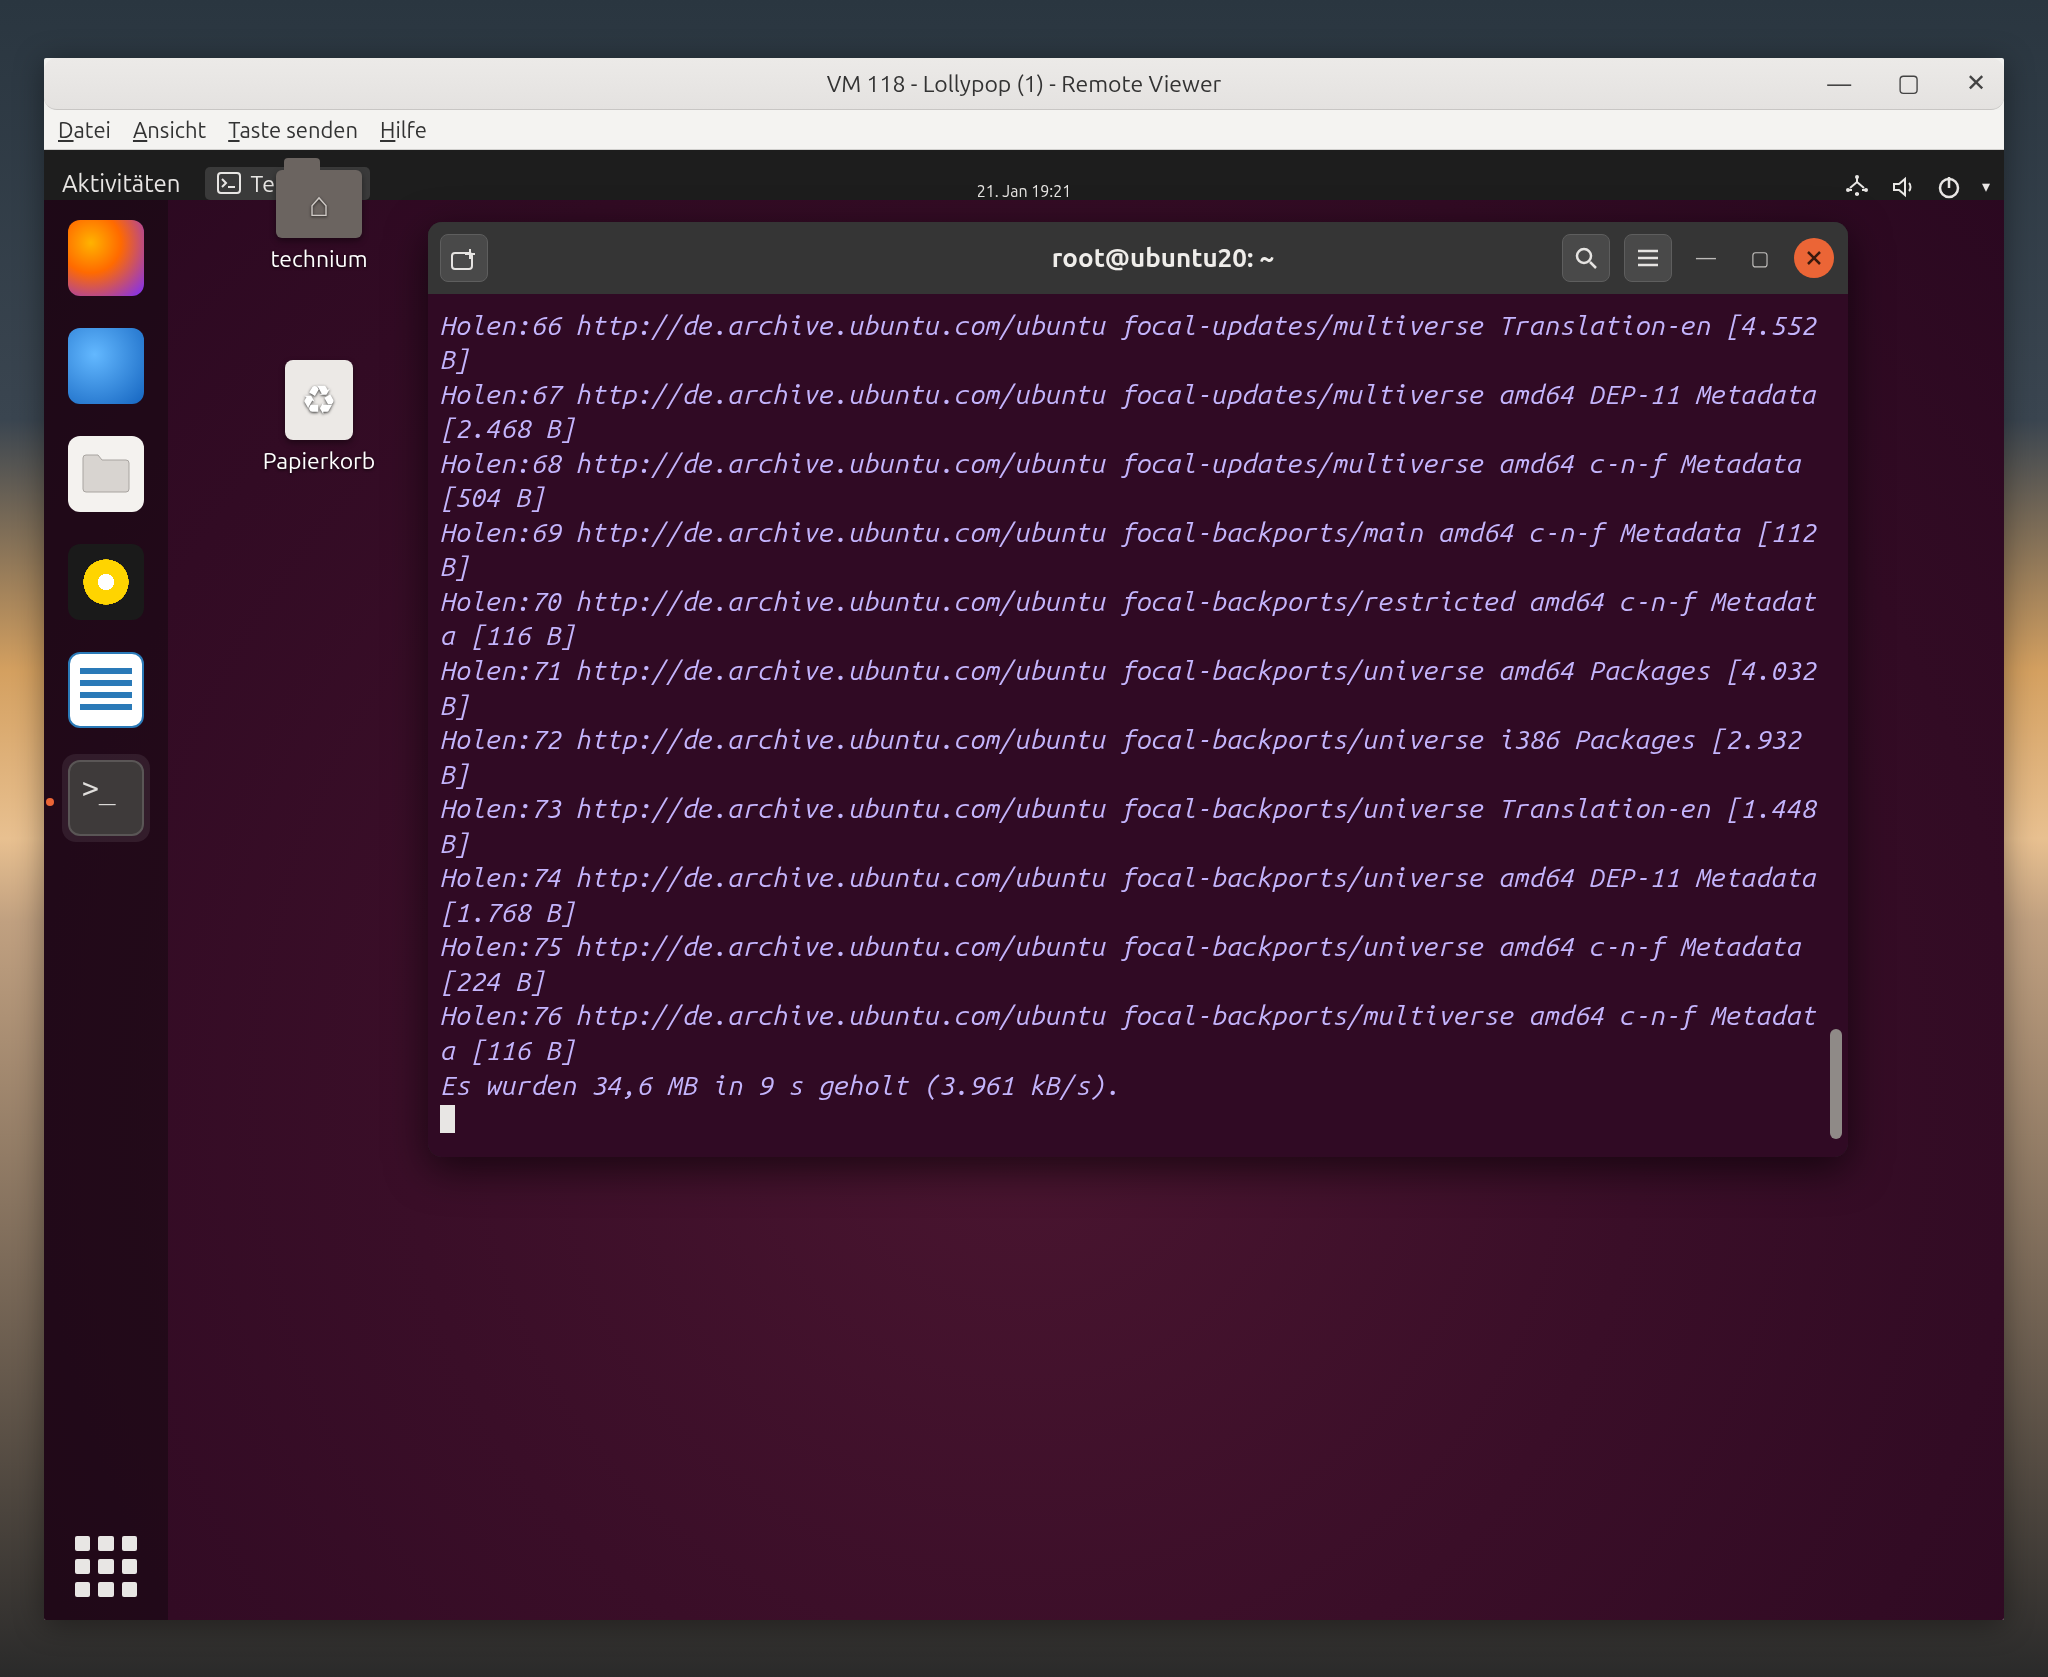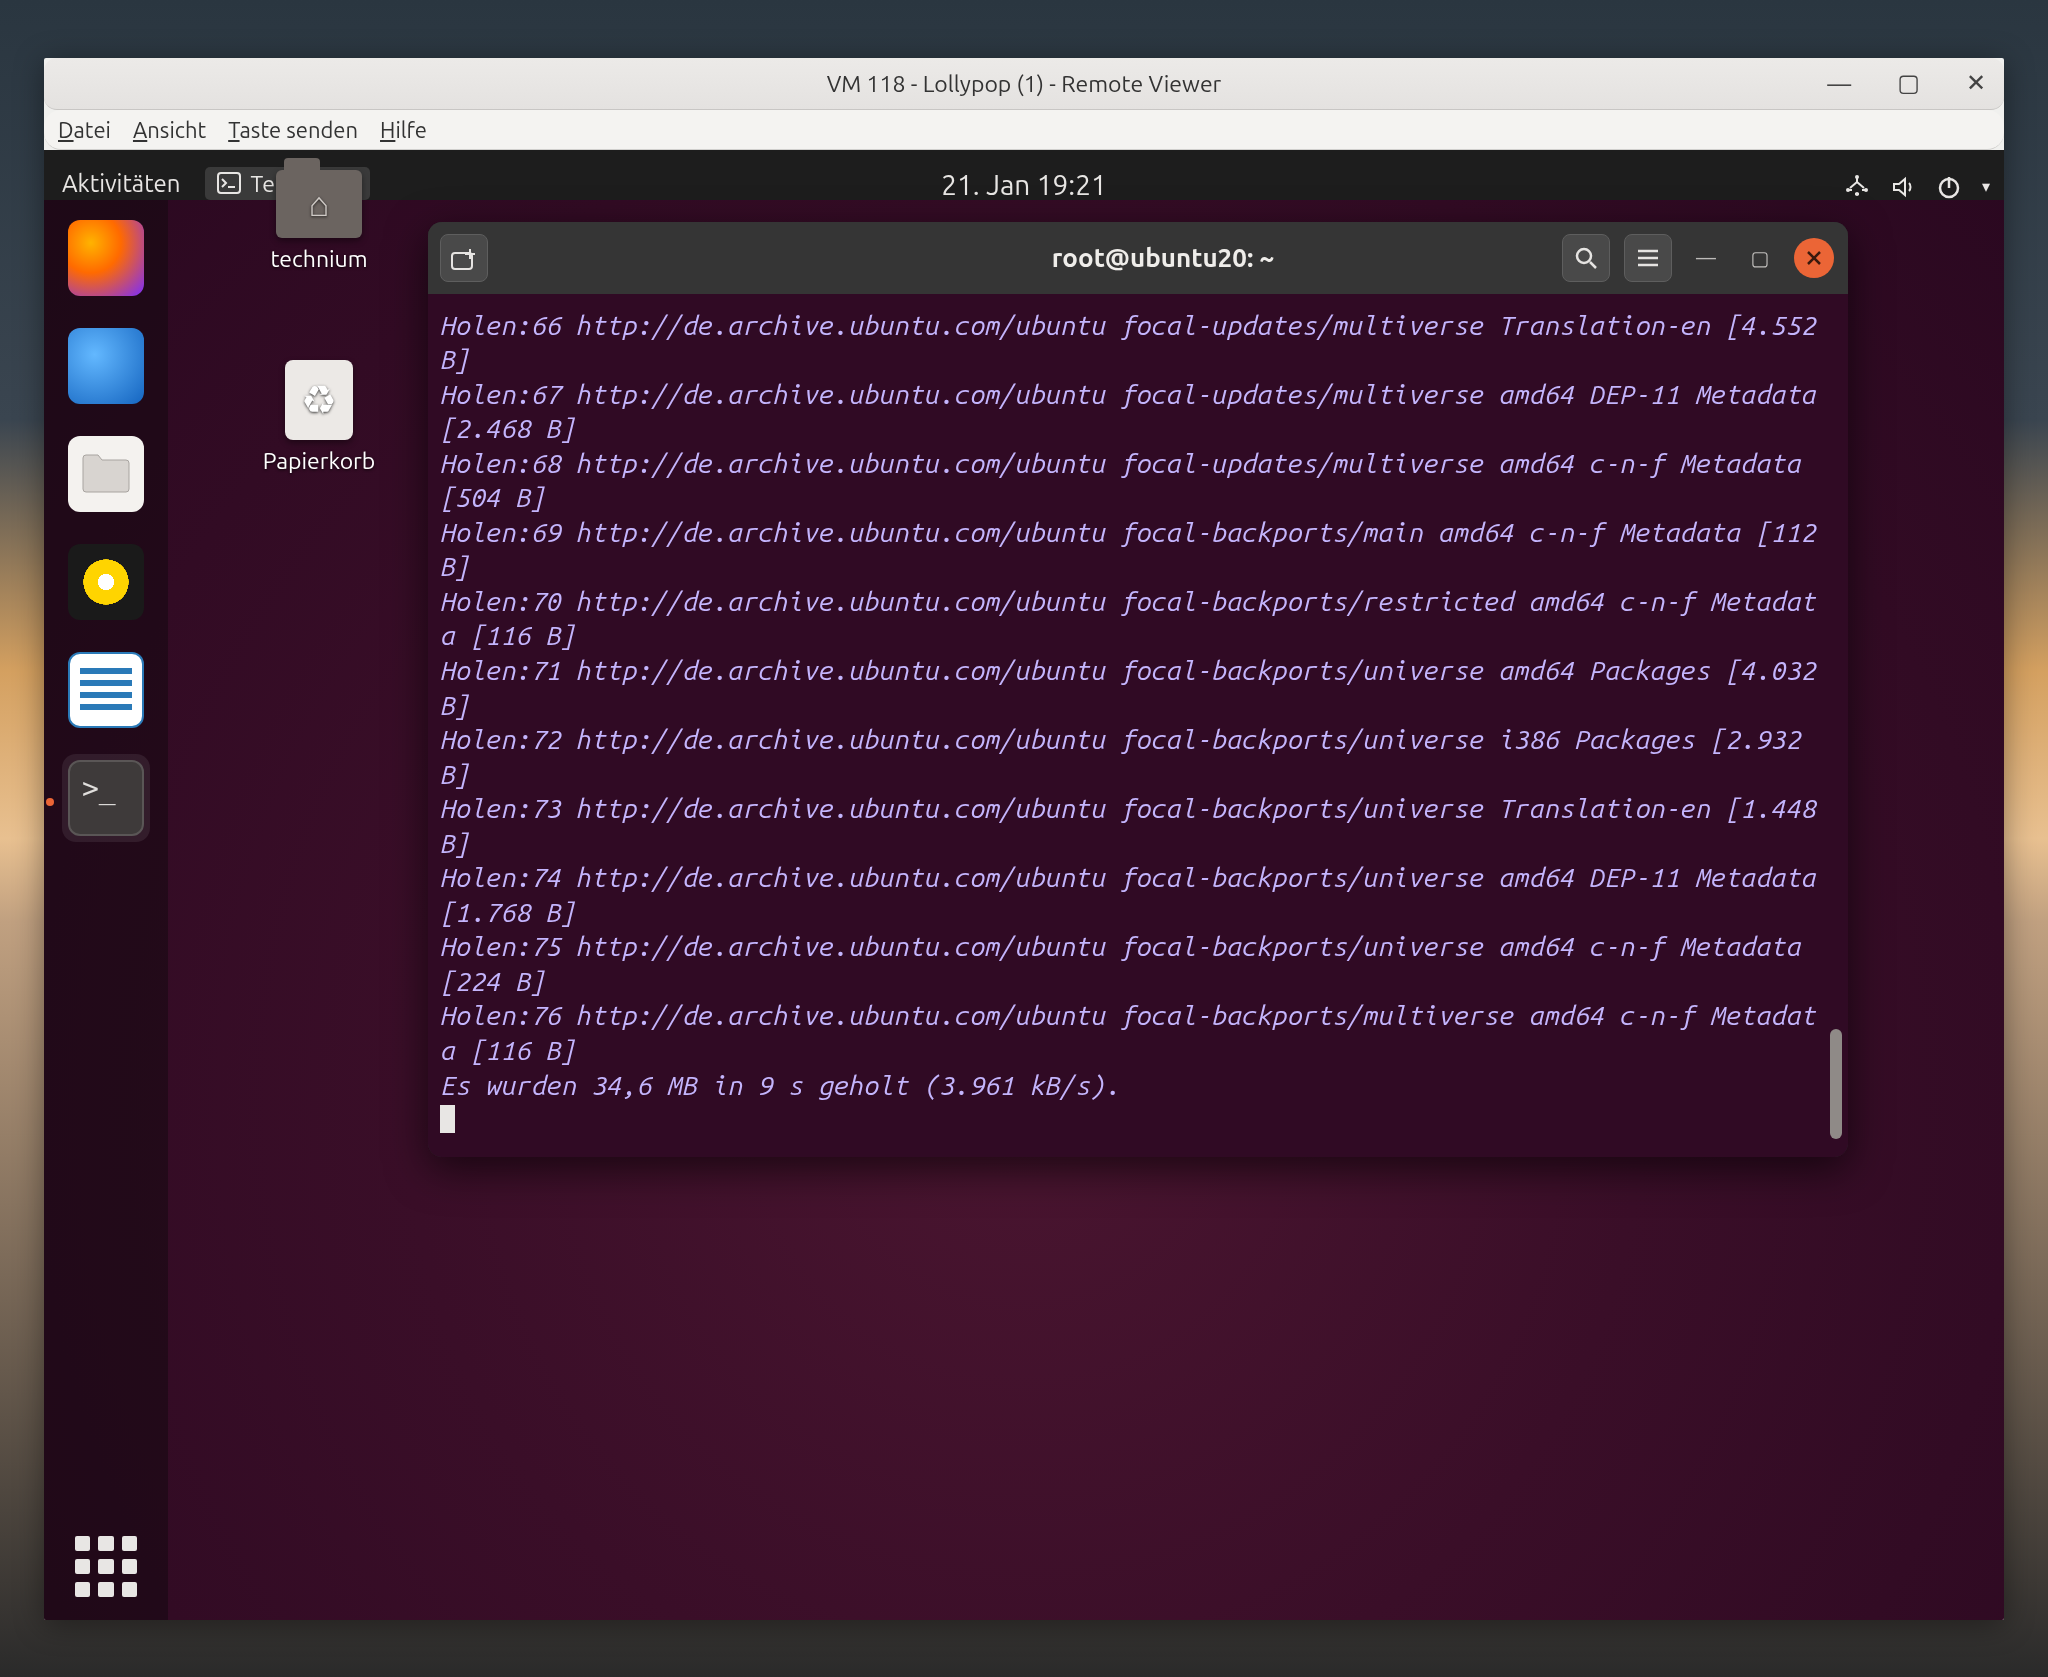--- a/index.html
+++ b/index.html
@@ -32,21 +32,21 @@
     display:flex; align-items:center; gap:30px;
     font-size:24px; color:#444;
   }
   .viewer-titlebar .win-controls span { cursor:pointer; padding:4px 8px; }
   .viewer-menu {
     height: 40px;
     background: #f4f3f1;
     border-bottom:1px solid #d0cfcd;
     display:flex; align-items:center;
     gap:22px; padding:0 14px;
-    font-size:22px; color:#333;border-radius:17px;
+    font-size:22px; color:#333;
   }
   .viewer-menu .item u { text-decoration: underline; }
   .viewer-menu .item { cursor:pointer; }
 
   .guest {
     position:relative;
     width:100%;
     height:1470px;
     background: radial-gradient(circle at 50% 65%, #4a1530 0%, #3a0e28 45%, #2a0820 100%);
     overflow:hidden;
@@ -57,21 +57,21 @@
     display:flex; align-items:flex-end;
     color:#e8e6e4; font-size:24px;
     position:relative;
   }
   .topbar-left { display:flex; align-items:center; gap:24px; padding-left:18px;}
   .appbtn {
     display:flex; align-items:center; gap:10px;
     background:#3a3a3a; padding:4px 12px; border-radius:5px;
     font-size:23px;
   }
-  .topbar-center { position:absolute; left:50%; transform:translateX(-50%); font-size:28px;}
+  .topbar-center { position:absolute; left:50%; transform:translateX(-50%); font-size:16px;}
   .topbar-right { position:absolute; right:14px; display:flex; align-items:center; gap:20px;}
   .tri-down { font-size:16px; }
 
   .dock {
     position:absolute; left:0; top:50px; bottom:0; width:124px;
     background: rgba(20,10,16,0.55);
     display:flex; flex-direction:column; align-items:center;
     padding-top:14px; gap:20px;
   }
   .dock-icon {

